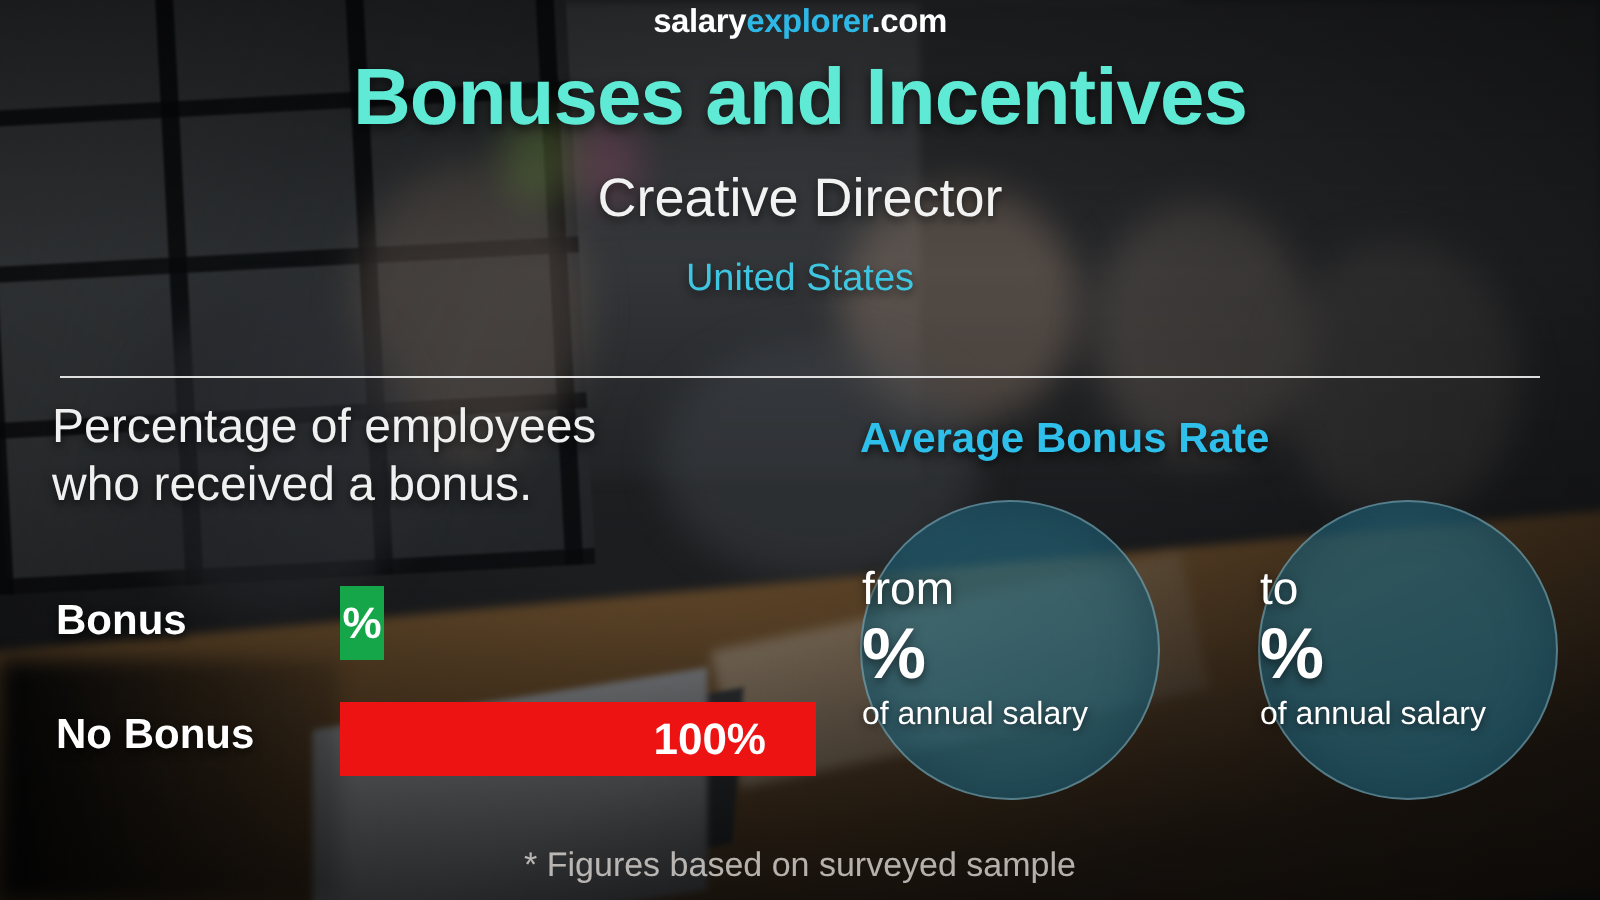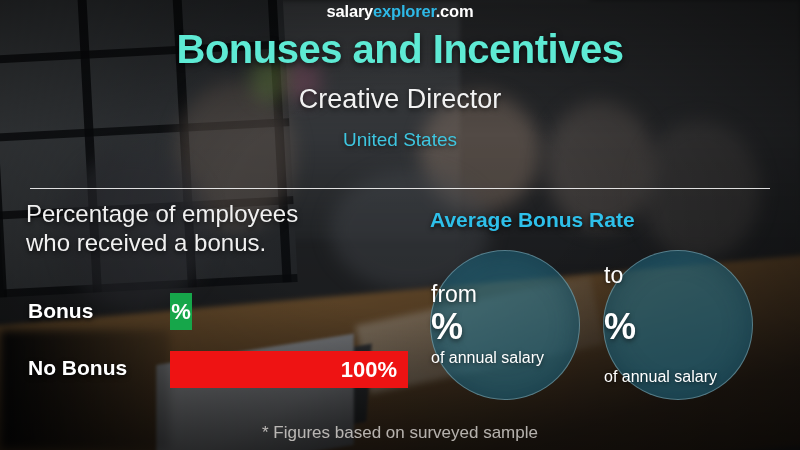--- a/index.html
+++ b/index.html
@@ -190,21 +190,21 @@
   .rowlabel.r2 { top: 356px; }
 
   .bar {
     position: absolute;
     left: 170px;
     height: 37px;
     display: flex;
     align-items: center;
     justify-content: flex-end;
     box-sizing: border-box;
-    padding-right: 11px;
+    padding-right: 25px;
     color: #ffffff;
     font-size: 22px;
     font-weight: bold;
   }
   .bar.bonus    { top: 293px; width: 22px; background: #16a64a; padding-right: 0; justify-content: center; }
   .bar.nobonus  { top: 351px; width: 238px; background: #ee1313; }
 
   
   .rate-title {
     position: absolute;
@@ -228,21 +228,21 @@
     border: 1px solid rgba(180,215,225,.35);
     box-shadow: inset 0 0 26px rgba(10,45,60,.45);
     display: flex;
     flex-direction: column;
     align-items: flex-start;
     justify-content: center;
     color: #ffffff;
     text-align: center;
   }
   .circle.left  { left: 430px; }
-  .circle.right { left: 603px; gap: 19px; }
+  .circle.right { left: 629px; }
   .circle .c-top {
     font-size: 23px;
     font-weight: 400;
     line-height: 23px;
     margin-bottom: 1px;
     text-shadow: 0 1px 4px rgba(0,0,0,.55);
   }
   .circle .c-val {
     font-size: 36px;
     font-weight: bold;

